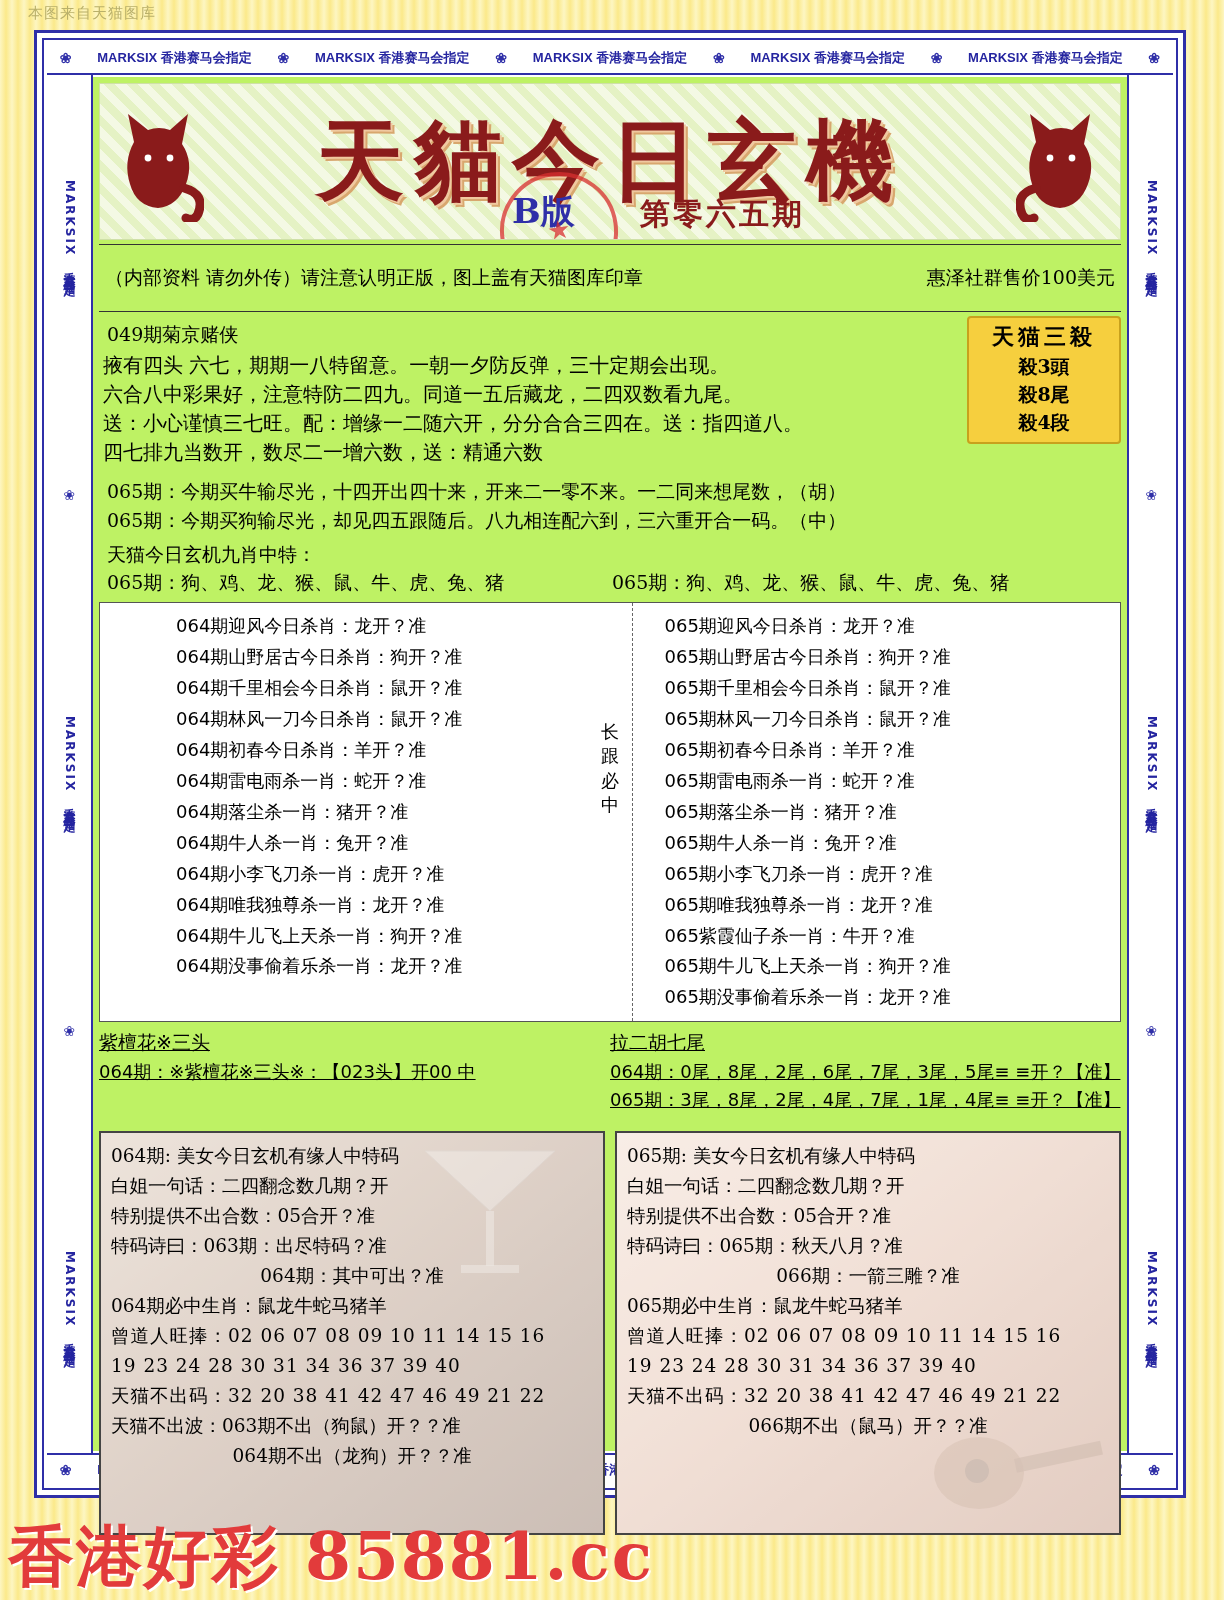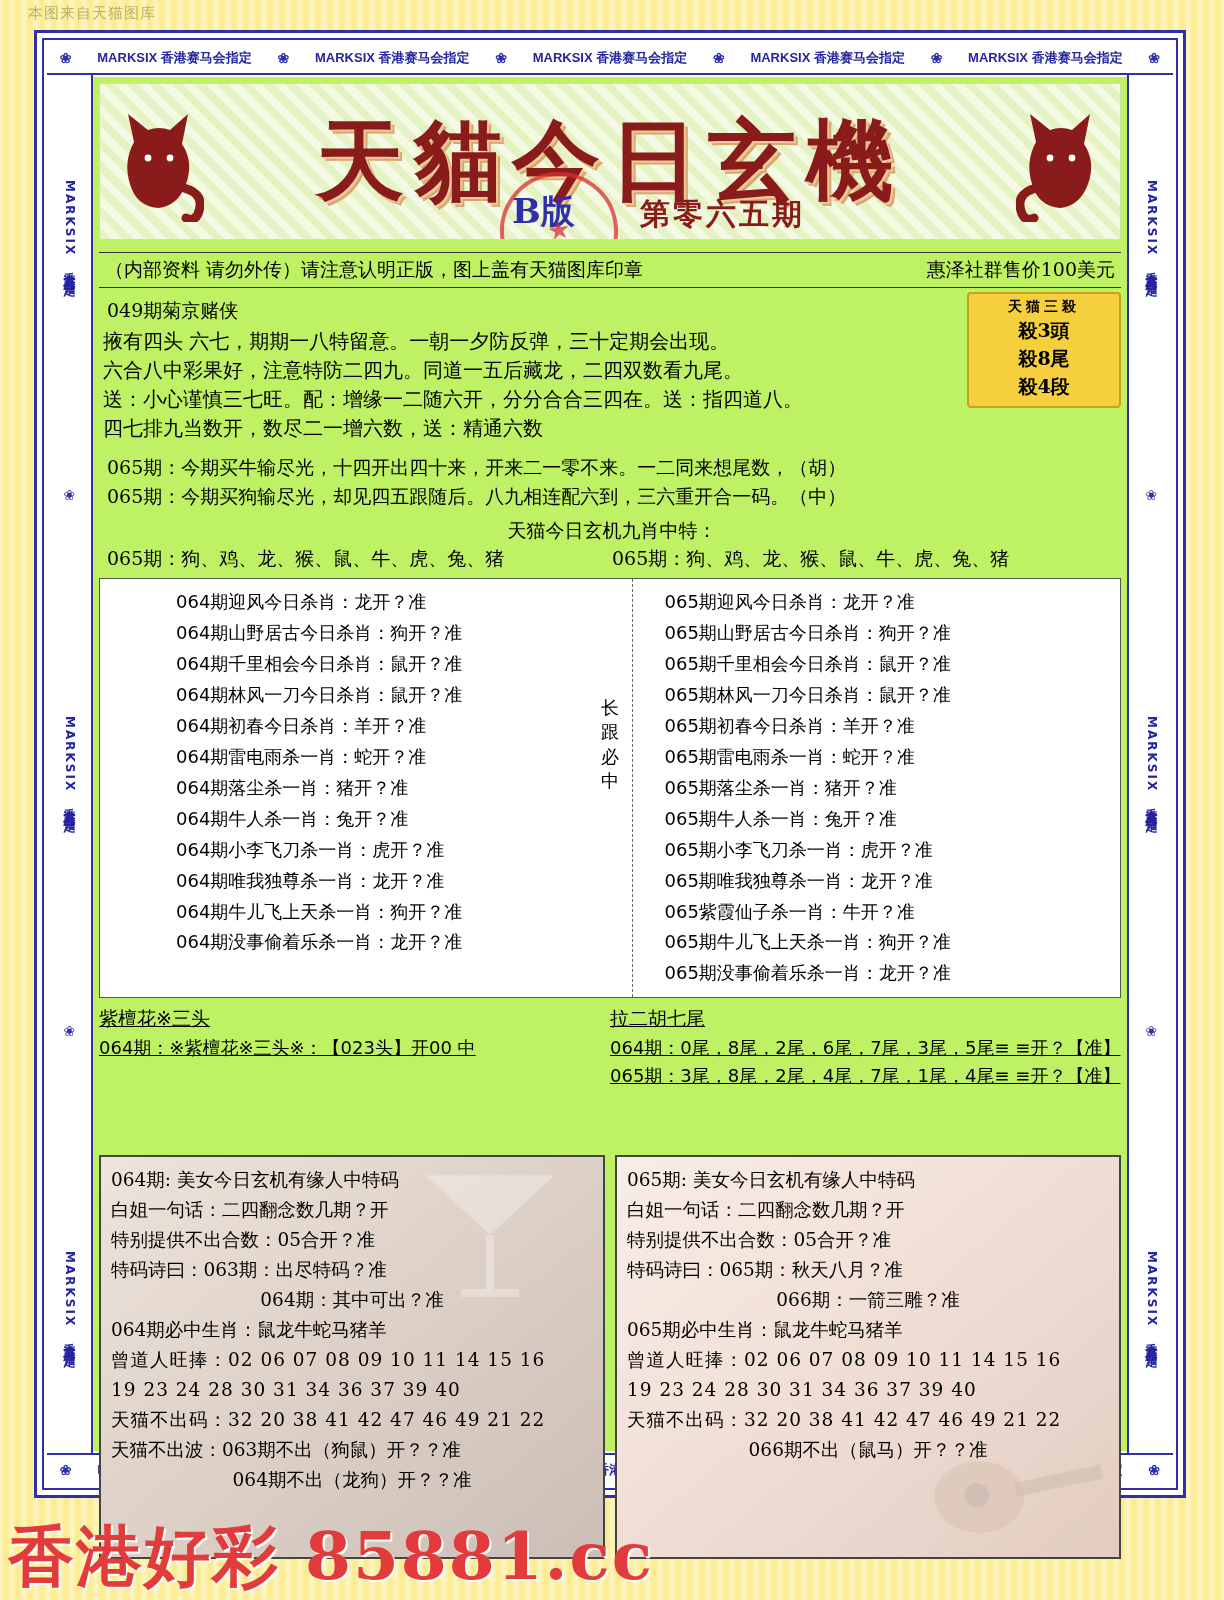--- a/index.html
+++ b/index.html
@@ -92,41 +92,41 @@
     position:absolute;left:400px;top:88px;width:110px;height:110px;
     border:4px solid #d83030;border-radius:50%;
     color:#d83030;opacity:.75;
     display:flex;align-items:center;justify-content:center;
     font-size:13px;font-weight:bold;text-align:center;line-height:1.15;
     transform:rotate(-8deg);
   }
   .seal .star{font-size:26px;}
 
   .notice{
-    margin:12px 6px 0 6px;padding:4px 6px;
+    margin:4px 6px 0 6px;padding:20px 6px;
     border-top:1px solid #333;border-bottom:1px solid #333;
     display:flex;justify-content:space-between;align-items:center;
     font-size:19px;font-family:"DejaVu Serif",serif;gap:24px;
   }
 
   .body-area{position:relative;padding:6px 10px 0 10px;font-family:"DejaVu Serif","Liberation Serif",serif;}
   .sect-title{font-size:19px;margin:4px 0 3px 4px;}
   .line{font-size:20px;line-height:1.45;}
   .line2{font-size:19px;line-height:1.5;margin-left:4px;}
 
   .sanshalog{
     position:absolute;right:6px;top:4px;width:150px;
     background:#f6cf3e;border:2px solid #c8a11d;border-radius:4px;
     text-align:center;padding:4px 0 6px 0;
     font-family:"DejaVu Serif",serif;
   }
-  .sanshalog .t{font-size:14px;font-weight:bold;letter-spacing:4px;color:#000;}
+  .sanshalog .t{font-size:22px;font-weight:bold;letter-spacing:4px;color:#000;}
   .sanshalog .r{font-size:19px;font-weight:bold;margin-top:2px;}
 
-  .nine{margin:8px 0 2px 4px;font-size:19px;text-align:center;}
+  .nine{margin:8px 0 2px 4px;font-size:19px;}
   .nine-row{display:flex;font-size:19px;margin:2px 0 6px 4px;}
   .nine-row .half{width:50%;}
 
   
   .boxwrap{
     margin:4px 6px 0 6px;border:1px solid #555;display:flex;position:relative;
     background:#fff;
     padding-left:44px;
   }
   .boxcol{width:50%;padding:8px 0 8px 0;}
@@ -142,21 +142,20 @@
   .mid2 .c{width:50%;}
   .mid2 .h{font-size:19px;margin-bottom:2px;}
   .mid2 .r{line-height:1.55;}
 
   
   .panels{display:flex;gap:10px;margin:10px 6px 0 6px;}
   .panel{
     width:50%;height:400px;position:relative;border:2px solid #444;
     overflow:hidden;
     background:linear-gradient(140deg,#d8c3b0,#b89b86 45%,#8d6f5d);
-    margin-top:48px;
   }
   .panel.p2{background:linear-gradient(140deg,#f0d8c8,#e0b9a4 45%,#c08f77);}
   .panel .veil{position:absolute;inset:0;background:rgba(255,255,255,.55);}
   .panel .txt{position:relative;padding:8px 10px;font-size:18.5px;line-height:1.62;font-family:"DejaVu Serif",serif;}
   .panel .txt .c{text-align:center;}
   .panel .nums{letter-spacing:1px;}
   
   .glass{position:absolute;right:18px;top:8px;width:190px;height:150px;opacity:.5;}
   .uke{position:absolute;right:10px;bottom:18px;width:190px;height:120px;opacity:.45;}
 

